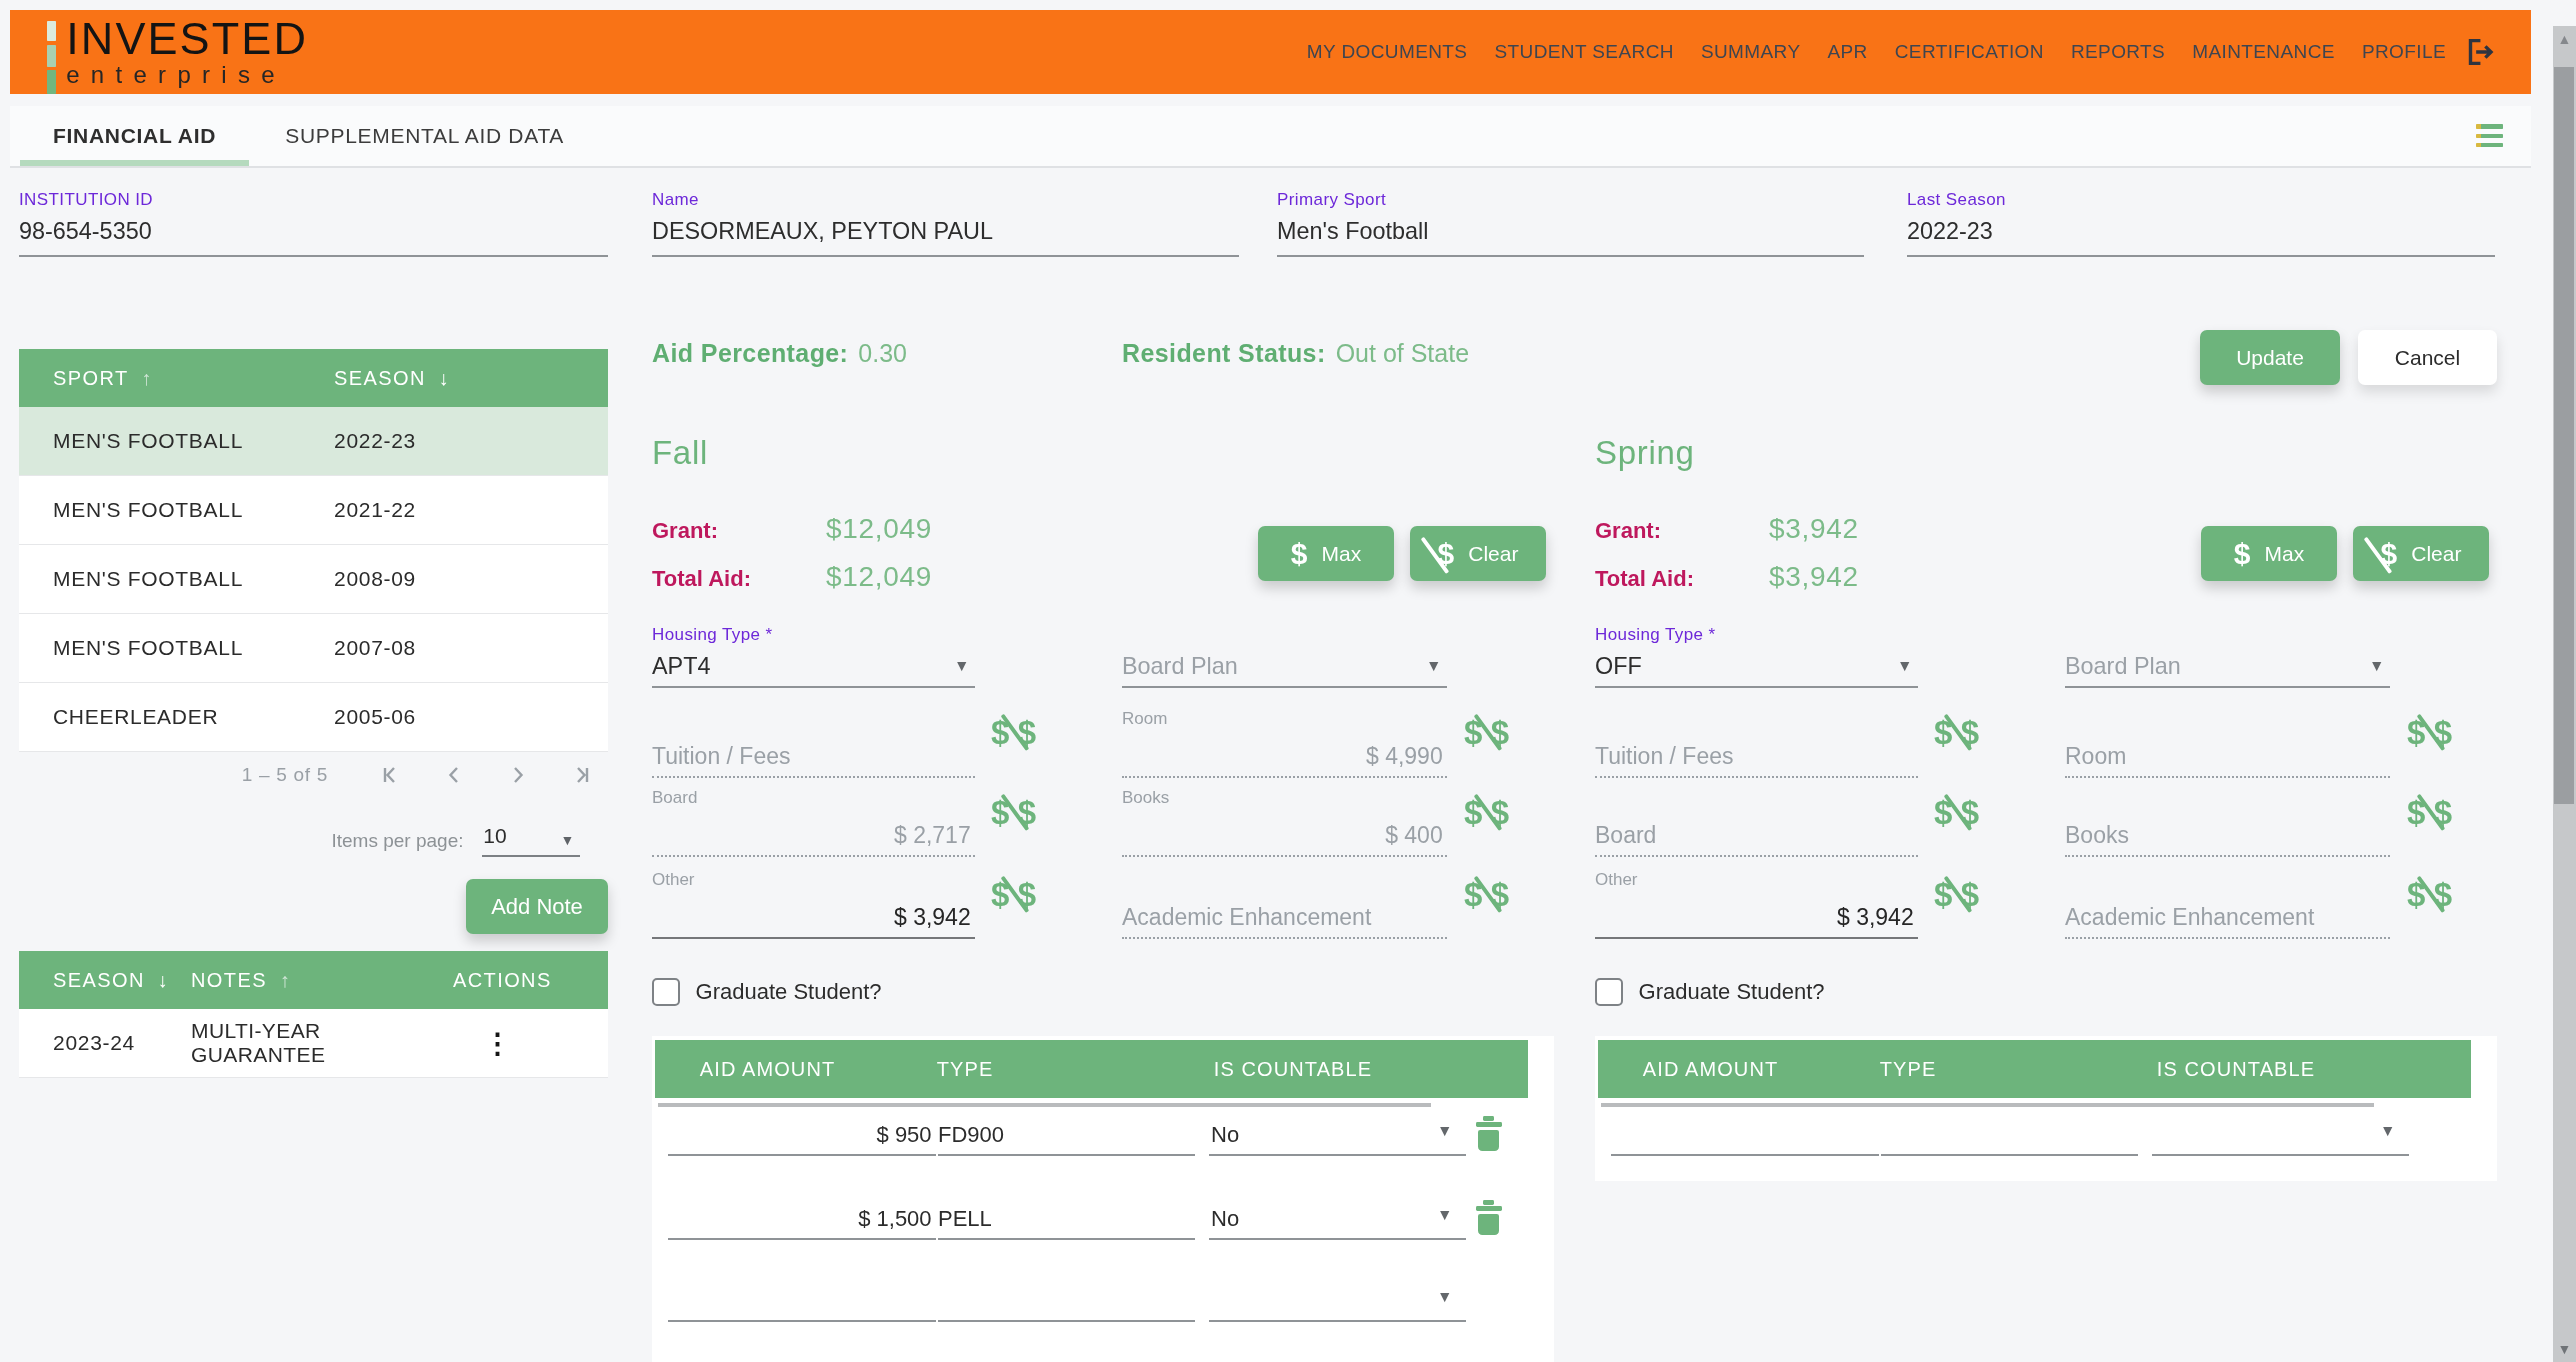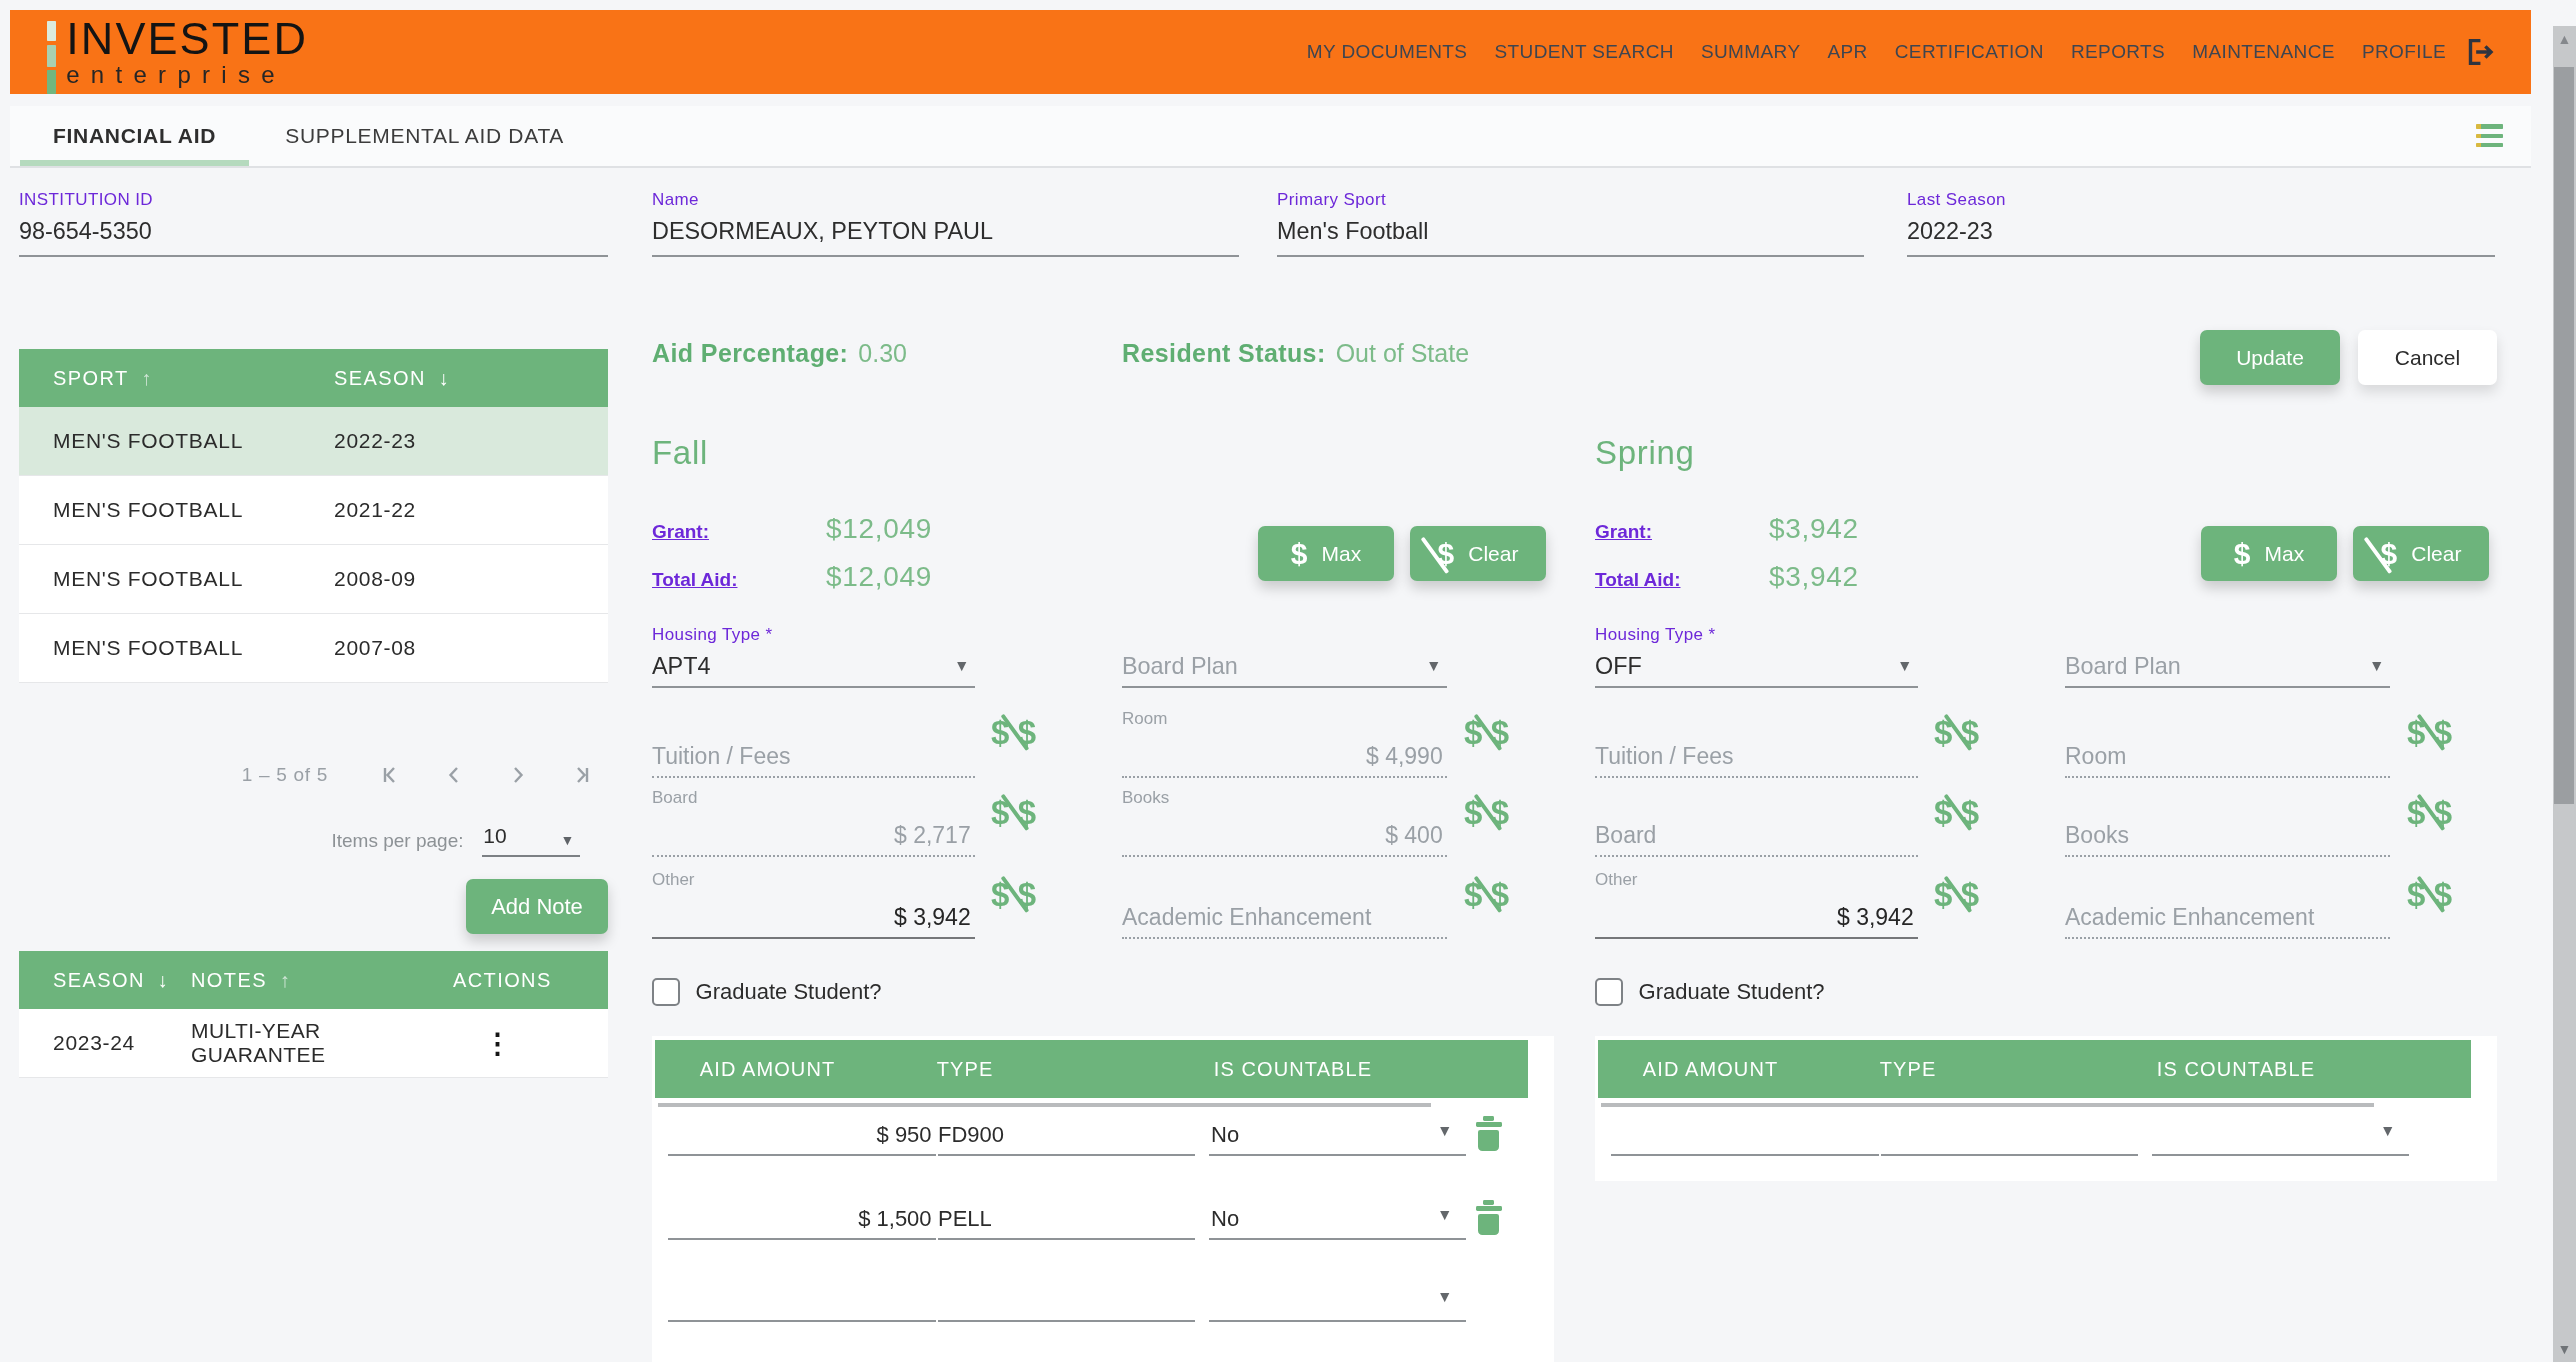--- a/index.html
+++ b/index.html
@@ -87,21 +87,21 @@
   .cnlbtn{position:absolute;left:2358px;top:330px;width:139px;height:55px;border-radius:7px;
           background:#fff;color:#2c2c2c;font-size:21px;box-shadow:0 7px 12.8px rgba(0,0,0,.12);
           display:flex;align-items:center;justify-content:center;cursor:pointer;}
 
   
   .panel{position:absolute;top:425px;width:902px;height:937px;}
   .pf{left:652px;}
   .ps{left:1595px;}
   .ptitle{position:absolute;left:0;top:8.5px;font-size:33px;color:#6db47c;letter-spacing:0.7px;}
   .gl{position:absolute;left:0;display:flex;align-items:baseline;}
-  .gl .glab{width:174px;font-size:19px;font-weight:bold;color:#6d28d9;text-decoration:underline;}
+  .gl .glab{width:174px;font-size:22px;font-weight:bold;color:#be185d;}
   .gl .gval{font-size:28px;color:#7cbb89;letter-spacing:0.7px;}
   .gl1{top:88px;} .gl2{top:136px;}
   .semibtn{position:absolute;width:136px;height:55px;gap:14px;font-size:21px;}
   .maxbtn{left:606px;top:101px;}
   .clrbtn{left:758px;top:101px;}
   .bic{font-size:30px;font-weight:bold;}
   .ds{position:relative;display:inline-block;}
   .ds::after{content:"";position:absolute;left:-5px;top:-2.8px;width:3.5px;height:43px;
              transform:rotate(-36deg);border-radius:1.4px;background:#6db47c;}
   .ds.w::after{background:#fff;}
@@ -241,20 +241,24 @@
     <div>2021-22</div>
   </div>
   <div class="trow">
     <div class="td1">MEN'S FOOTBALL</div>
     <div>2008-09</div>
   </div>
   <div class="trow">
     <div class="td1">MEN'S FOOTBALL</div>
     <div>2007-08</div>
   </div>
+  <div class="trow">
+    <div class="td1">CHEERLEADER</div>
+    <div>2005-06</div>
+  </div>
 </div>
 
 <div class="pgn">
   <span class="rng">1 – 5 of 5</span>
   <svg class="pic" viewBox="0 0 24 24">
     <path d="M7 5 V19 M16 5 L9.5 12 L16 19" fill="none" stroke="#9aa0a6" stroke-width="2.4"></path>
   </svg>
   <svg class="pic" viewBox="0 0 24 24">
     <path d="M15 5 L8.5 12 L15 19" fill="none" stroke="#9aa0a6" stroke-width="2.4"></path>
   </svg>

